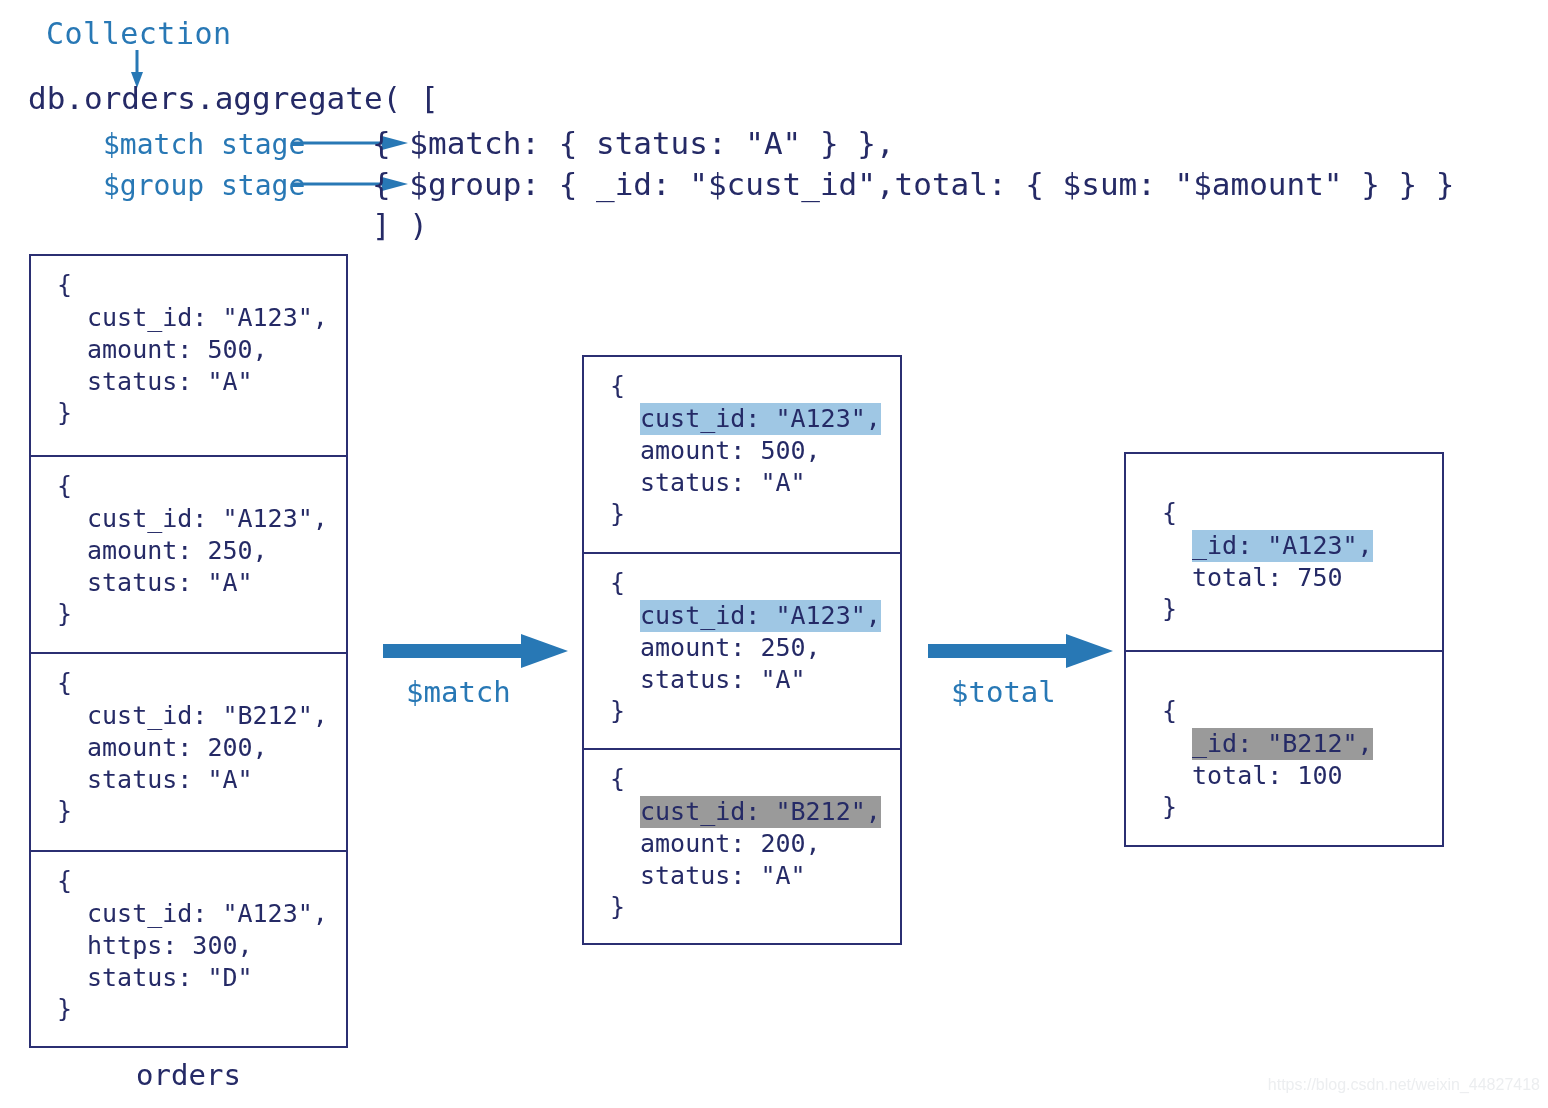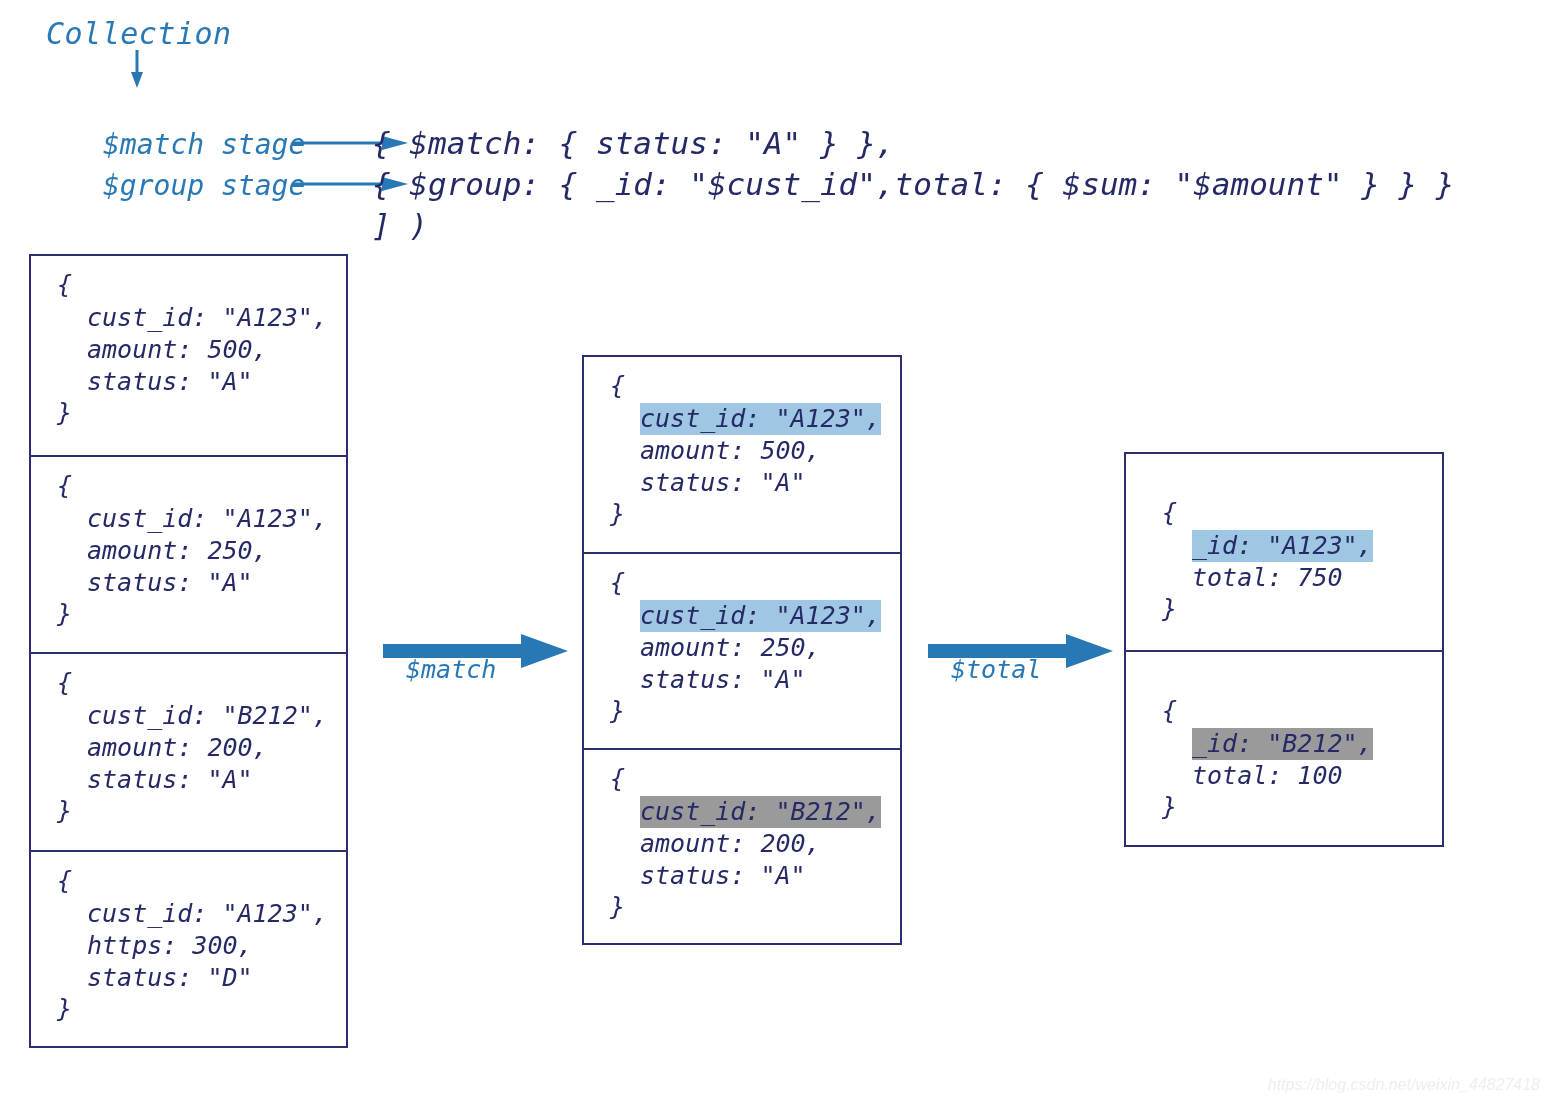--- a/index.html
+++ b/index.html
@@ -9,21 +9,20 @@
   }
   body {
     font-family: "DejaVu Sans Mono", monospace;
   }
   #canvas {
     position: relative;
     width: 1548px;
     height: 1108px;
     background: #ffffff;
     overflow: hidden;
-    font-style: italic;
   }
 
   
   .navy   { color: #252a66; }
   .blue   { color: #2878b5; }
 
   
   .collection-label {
     position: absolute;
     left: 46px;
@@ -99,22 +98,23 @@
   .hl-gray { background: #9a9a9a; }
 
   
   .big-arrow {
     position: absolute;
     width: 185px;
     height: 34px;
   }
   .big-arrow-label {
     position: absolute;
-    font-size: 25px;
-    white-space: pre;
+    font-size: 29px;
+    white-space: pre;
+    margin-top: 20px;
   }
 
   
   .caption {
     position: absolute;
     font-size: 29px;
     color: #252a66;
     white-space: pre;
     text-align: center;
   }
@@ -135,20 +135,21 @@
 
 <div id="canvas">
 
   <div class="collection-label blue">Collection</div>
 
   <svg class="collection-arrow" viewBox="0 0 14 38">
     <line x1="7" y1="0" x2="7" y2="24" stroke="#2878b5" stroke-width="3"></line>
     <polygon points="1,22 13,22 7,38" fill="#2878b5"></polygon>
   </svg>
 
+  <div id="code-l1" class="code-line navy">db.orders.aggregate( [</div>
 
   <div id="stage-match" class="stage-label blue">$match stage</div>
   <svg id="stage-arrow-match" class="stage-arrow" viewBox="0 0 116 16">
     <line x1="0" y1="8" x2="92" y2="8" stroke="#2878b5" stroke-width="3"></line>
     <polygon points="90,1 90,15 116,8" fill="#2878b5"></polygon>
   </svg>
 
   <div id="code-l2" class="code-line navy">{ $match: { status: "A" } },</div>
 
   <div id="stage-group" class="stage-label blue">$group stage</div>
@@ -197,20 +198,21 @@
       <span class="brace-open">{</span>
       <div class="field-list">
         <span class="field">cust_id: "A123",</span>
         <span class="field">https: 300,</span>
         <span class="field">status: "D"</span>
       </div>
       <span class="brace-close" style="top:142px;">}</span>
     </div>
   </div>
 
+  <div class="caption" style="left:29px; top:1058px; width:319px;">orders</div>
 
   <svg class="big-arrow" style="left:383px; top:634px;" viewBox="0 0 185 34">
     <rect x="0" y="10" width="148" height="14" fill="#2878b5"></rect>
     <polygon points="138,0 138,34 185,17" fill="#2878b5"></polygon>
   </svg>
   <div class="big-arrow-label blue" style="left:406px; top:655px;">$match</div>
 
   <div class="doc-box" id="matched-box" style="left:582px; top:355px; width:320px; height:590px;">
 
     <div class="doc-cell" style="height:197px;">

